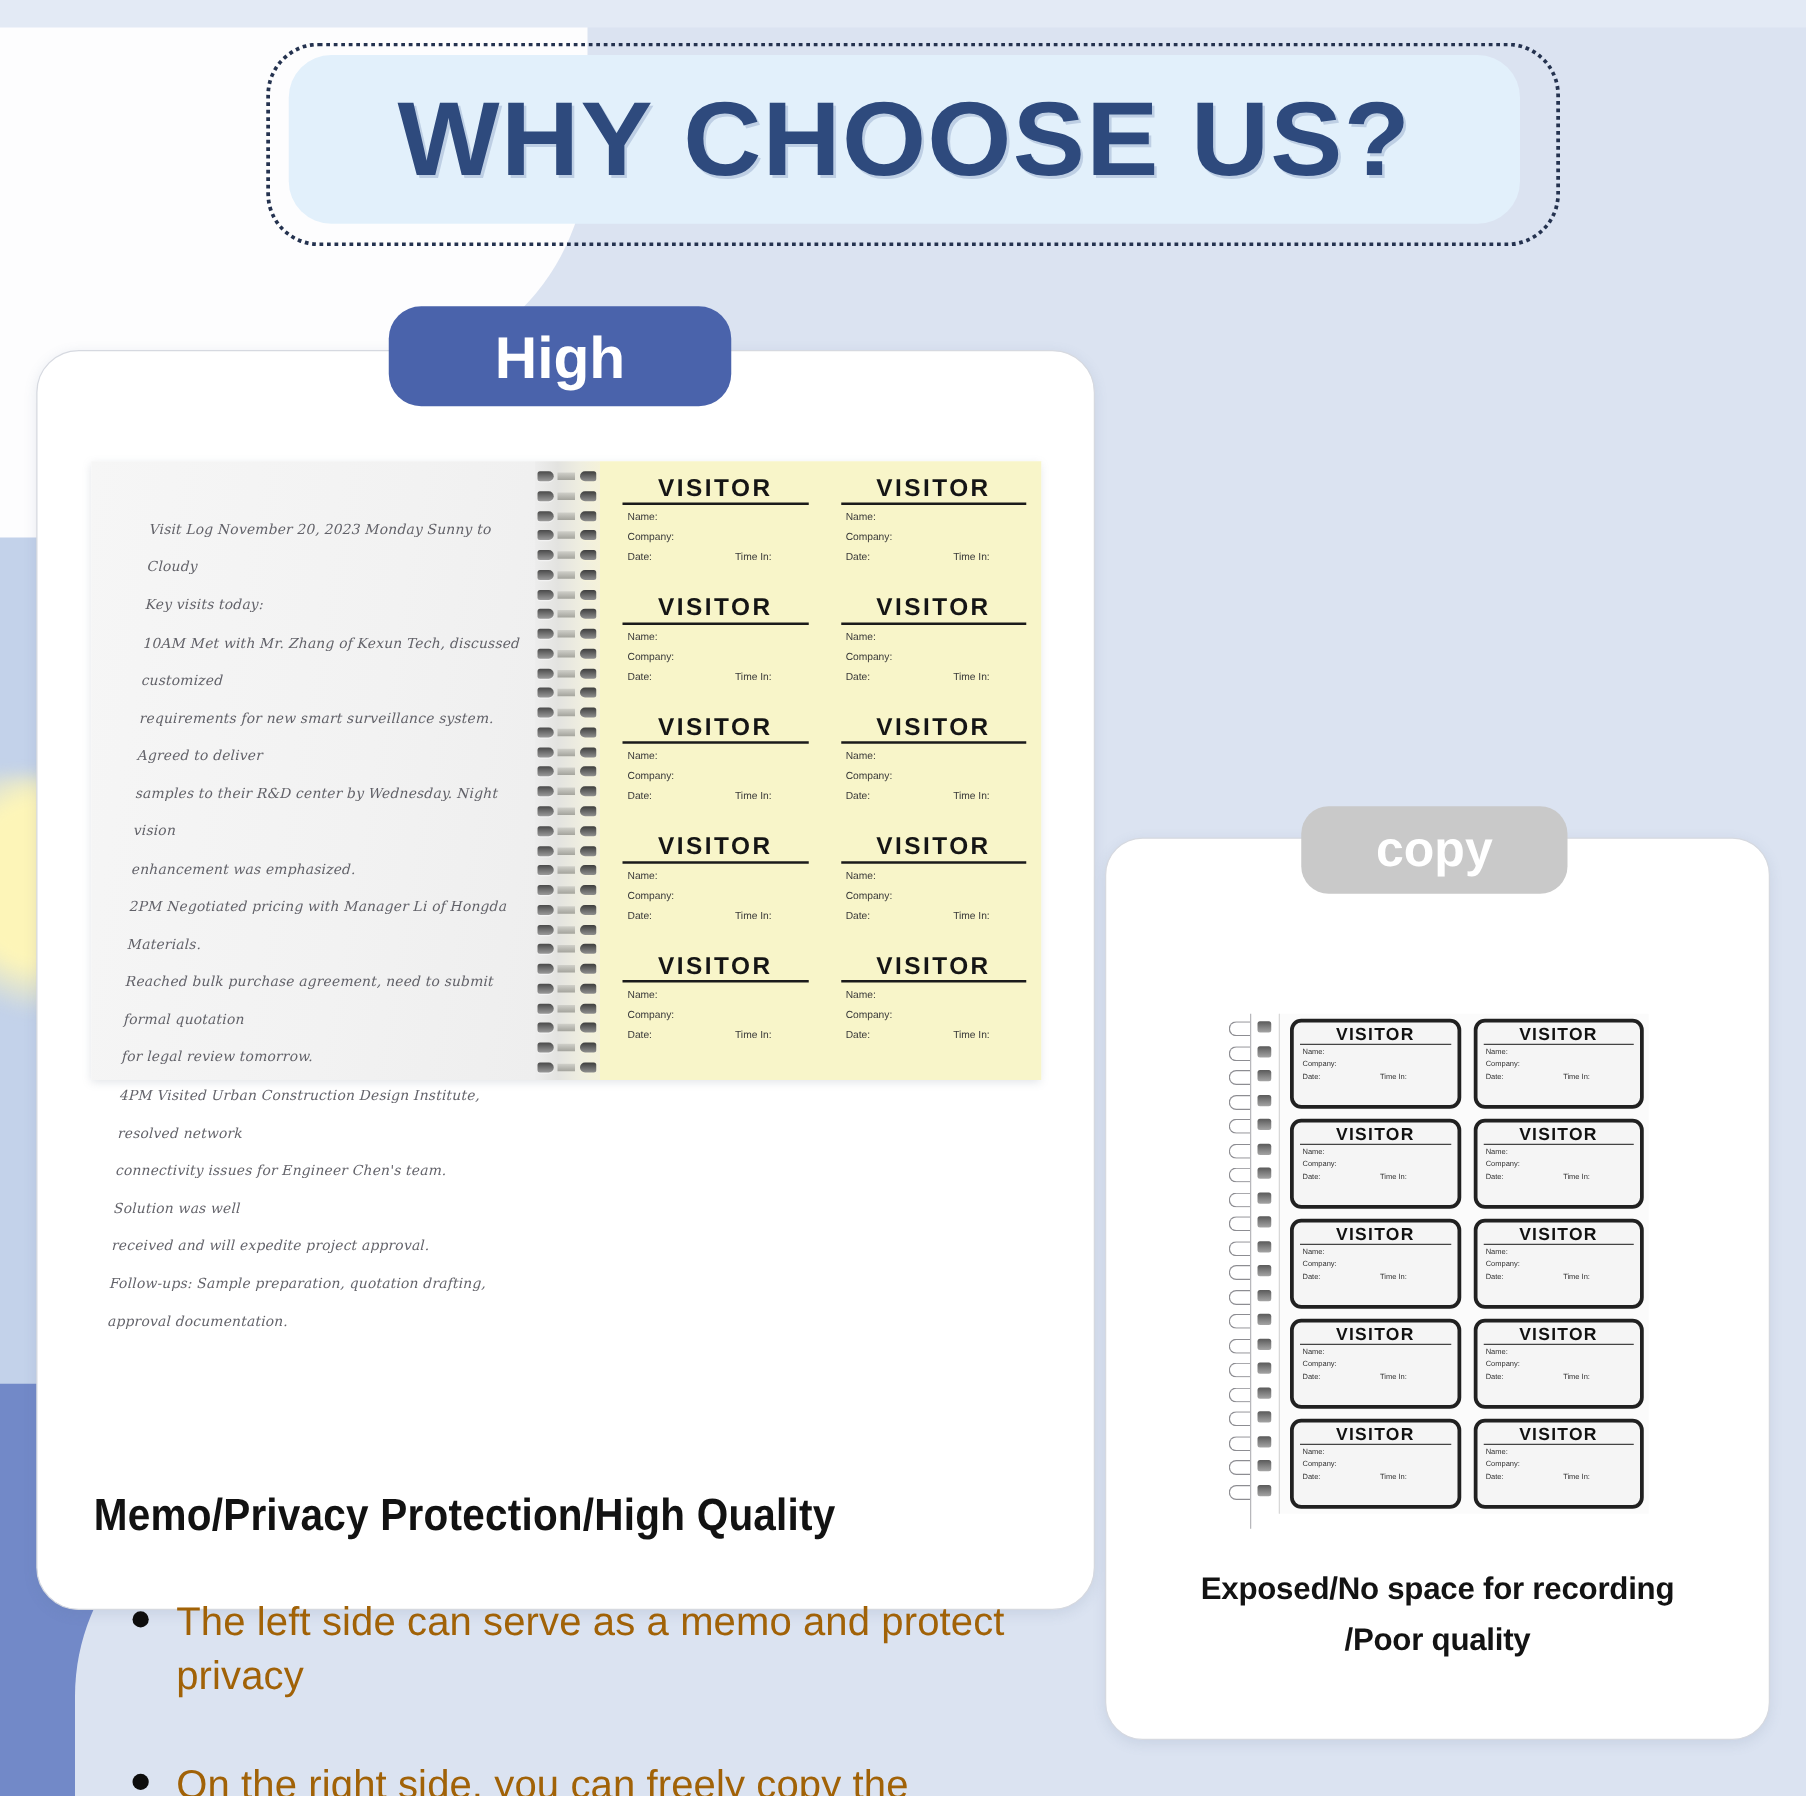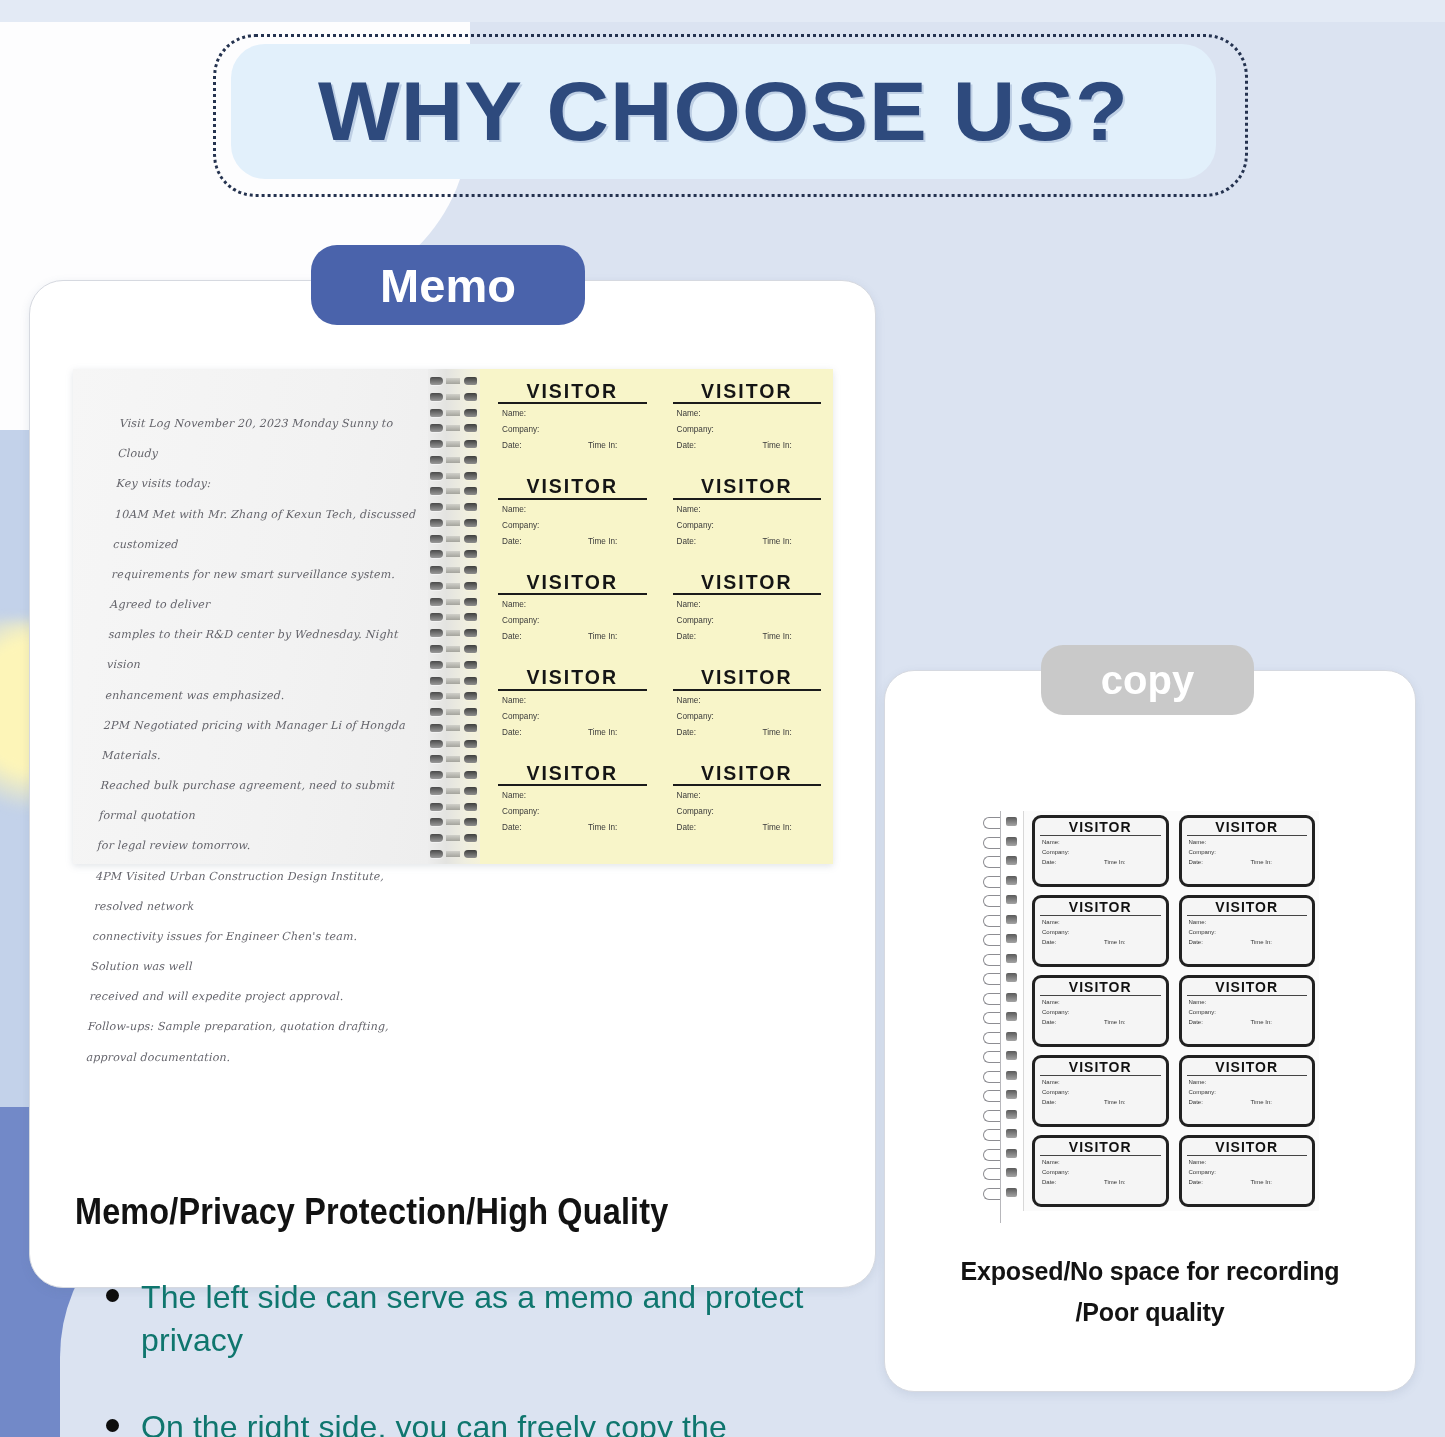--- a/index.html
+++ b/index.html
@@ -193,21 +193,21 @@
   }
   .bullets{
     position:absolute;left:50px;top:995px;width:760px;
   }
   .bullet{display:flex;margin-bottom:44px;}
   .bullet .dot{
     flex:0 0 auto;width:13px;height:13px;border-radius:50%;
     background:#0d0d0d;margin:13px 22px 0 26px;
   }
   .bullet .btxt{
-    font-size:32px;color:#0f766e;line-height:1.35;
+    font-size:32px;color:#a16207;line-height:1.35;
     font-family:"Liberation Sans",sans-serif;
     letter-spacing:.1px;
   }
 
   
   .onb{
     position:absolute;left:94px;top:140px;width:340px;height:400px;
     display:flex;
   }
   .onb-coil{
@@ -266,21 +266,21 @@
 <div class="bg-yellow-blob"></div>
 <div class="bg-blue-bottom"></div>
 <div class="bg-blue-bottom-wave"></div>
 
 <div class="title-wrap">
   <div class="title-plate"></div>
   <div class="title-dotted"></div>
   <div class="title-text">WHY CHOOSE US?</div>
 </div>
 
-<div class="badge badge-ours">Memo</div>
+<div class="badge badge-ours">High</div>
 
 <div class="card card-ours">
 
   <div class="nb">
 
     <div class="nb-left">
       <div class="hand" id="memo-hand"><div>Visit Log November 20, 2023 Monday Sunny to Cloudy</div><div>Key visits today:</div><div>10AM Met with Mr. Zhang of Kexun Tech, discussed customized</div><div>requirements for new smart surveillance system. Agreed to deliver</div><div>samples to their R&amp;D center by Wednesday. Night vision</div><div>enhancement was emphasized.</div><div>2PM Negotiated pricing with Manager Li of Hongda Materials.</div><div>Reached bulk purchase agreement, need to submit formal quotation</div><div>for legal review tomorrow.</div><div>4PM Visited Urban Construction Design Institute, resolved network</div><div>connectivity issues for Engineer Chen's team. Solution was well</div><div>received and will expedite project approval.</div><div>Follow-ups: Sample preparation, quotation drafting,</div><div>approval documentation.</div></div>
     </div>
 
     <div class="nb-spine">

